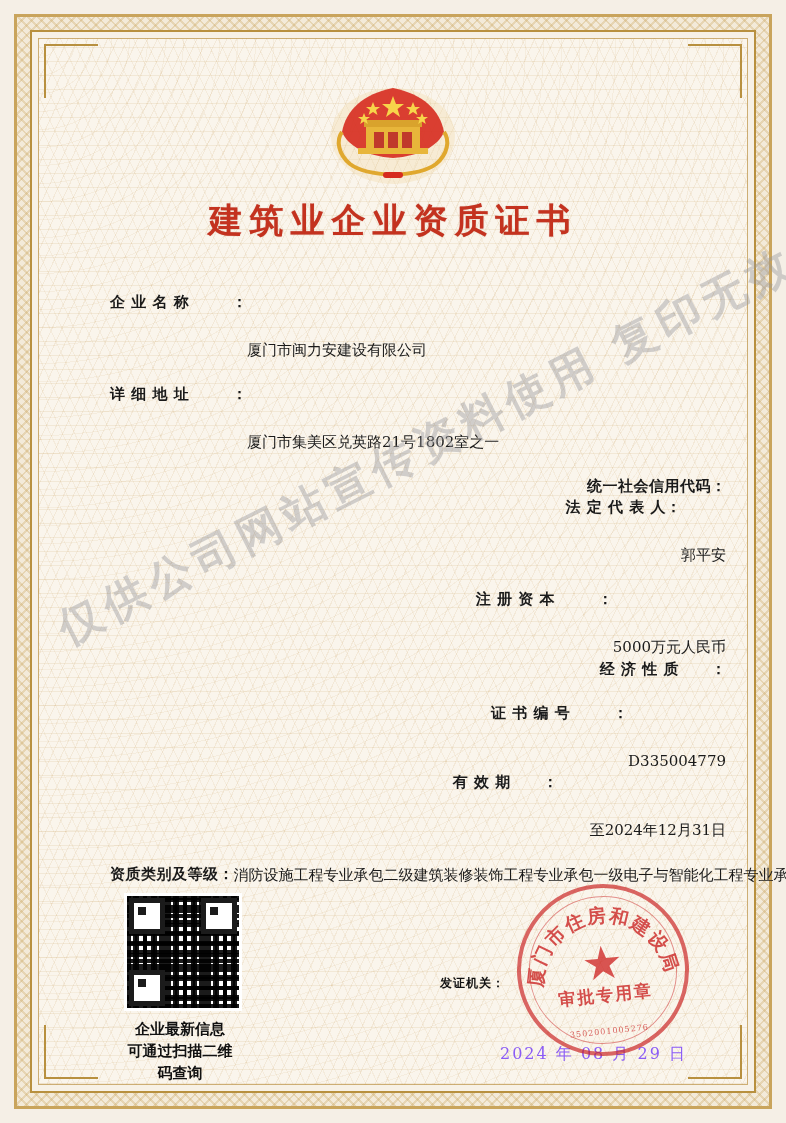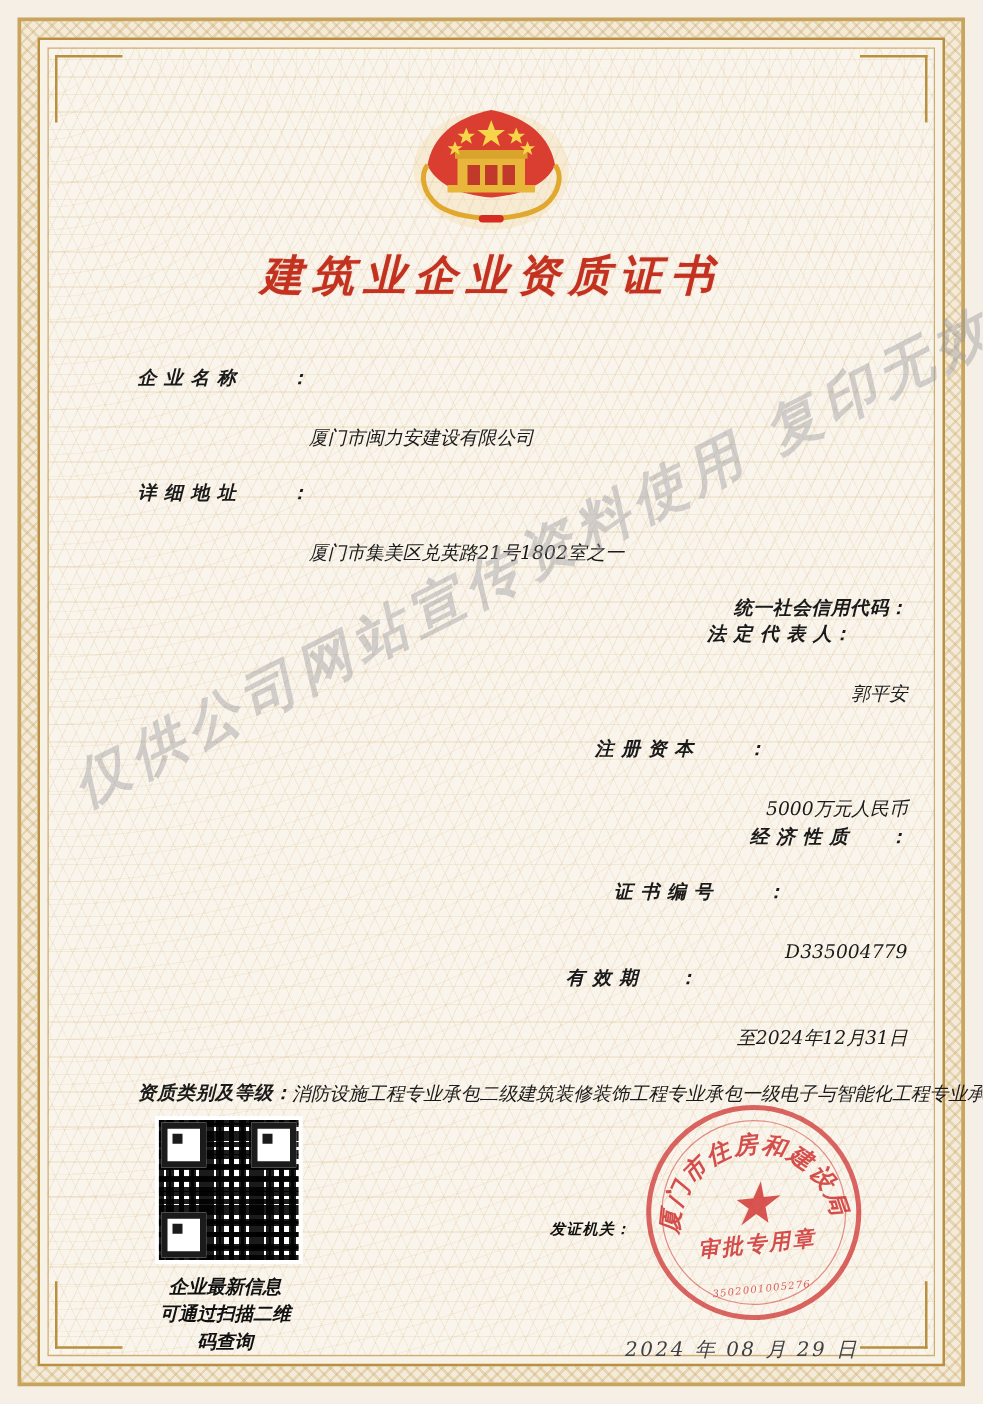--- a/index.html
+++ b/index.html
@@ -13,21 +13,20 @@
     overflow: hidden;
     font-family: "DejaVu Serif", "Liberation Serif", serif;
   }
 
   #cert-page {
     position: relative;
     width: 786px;
     height: 1123px;
     background: #f5efe6;
     overflow: hidden;
-    font-style: italic;
   }
 
   
   .frame-outer {
     position: absolute;
     left: 14px; top: 14px; right: 14px; bottom: 14px;
     border: 3px solid #c9a45c;
     background:
       repeating-linear-gradient(45deg,
         rgba(201,164,92,0.30) 0px,
@@ -237,23 +236,23 @@
     left: 440px;
     top: 975px;
     font-size: 12px;
     font-weight: bold;
     color: #111;
     letter-spacing: 1px;
   }
   .date-row {
     position: absolute;
     left: 500px;
-    top: 1070px;
+    top: 1044px;
     font-size: 16px;
-    color: #404040;
+    color: #8b5cf6;
     letter-spacing: 2px;
     white-space: nowrap;
   }
 
   
   .seal {
     position: absolute;
     left: 517px;
     top: 884px;
     width: 164px;

